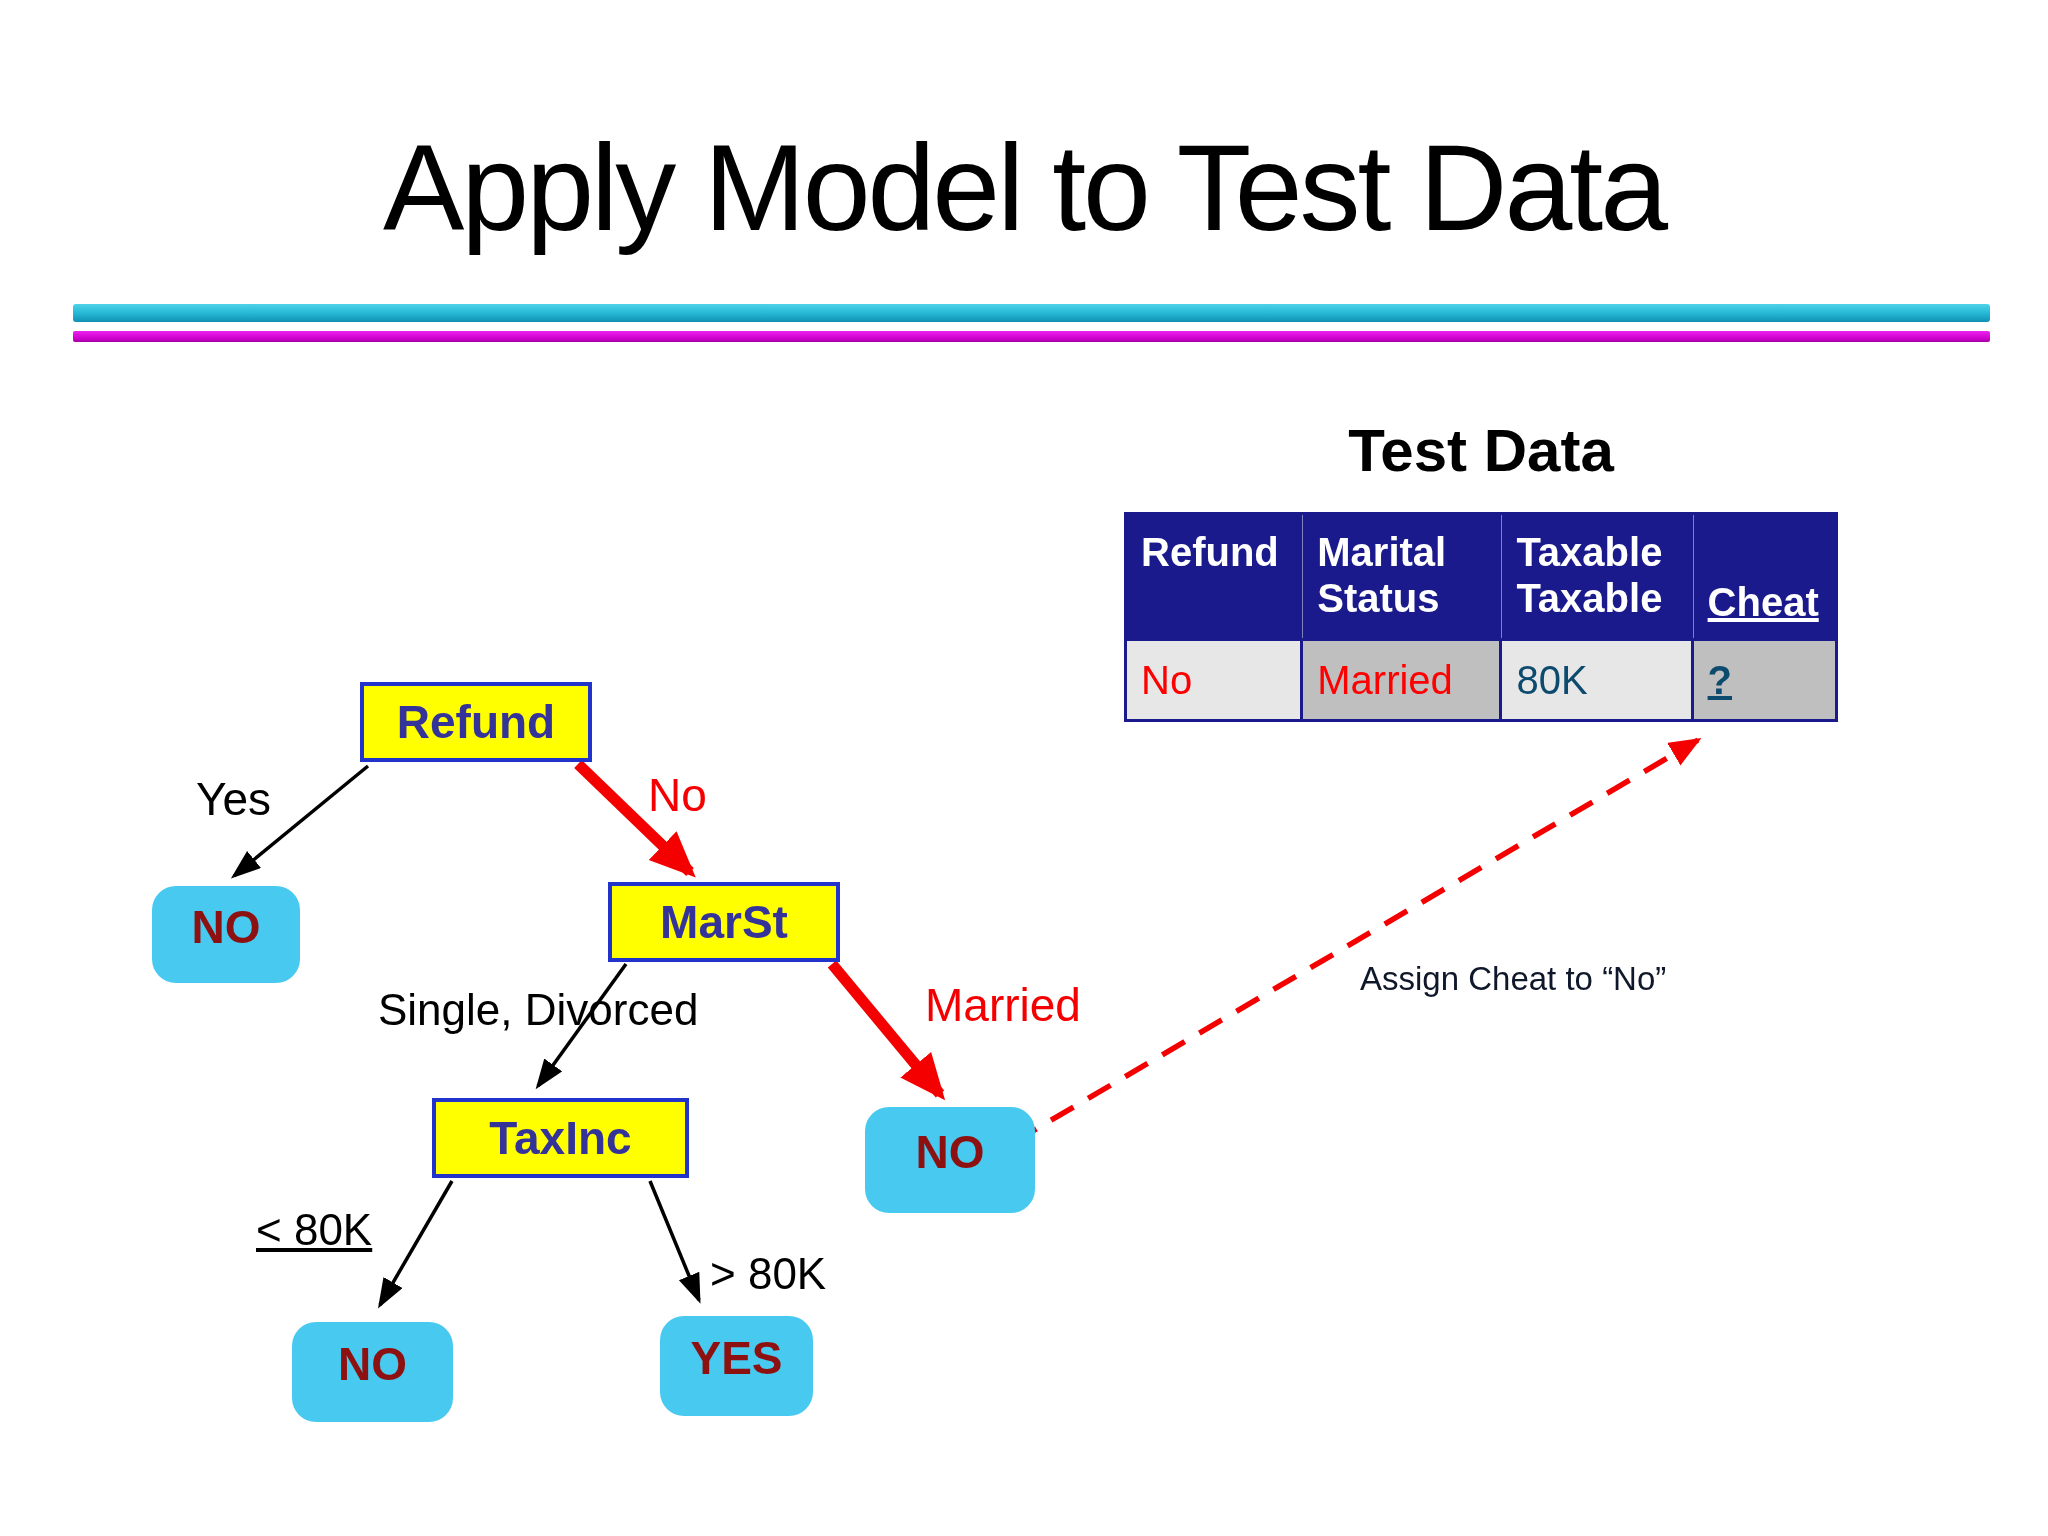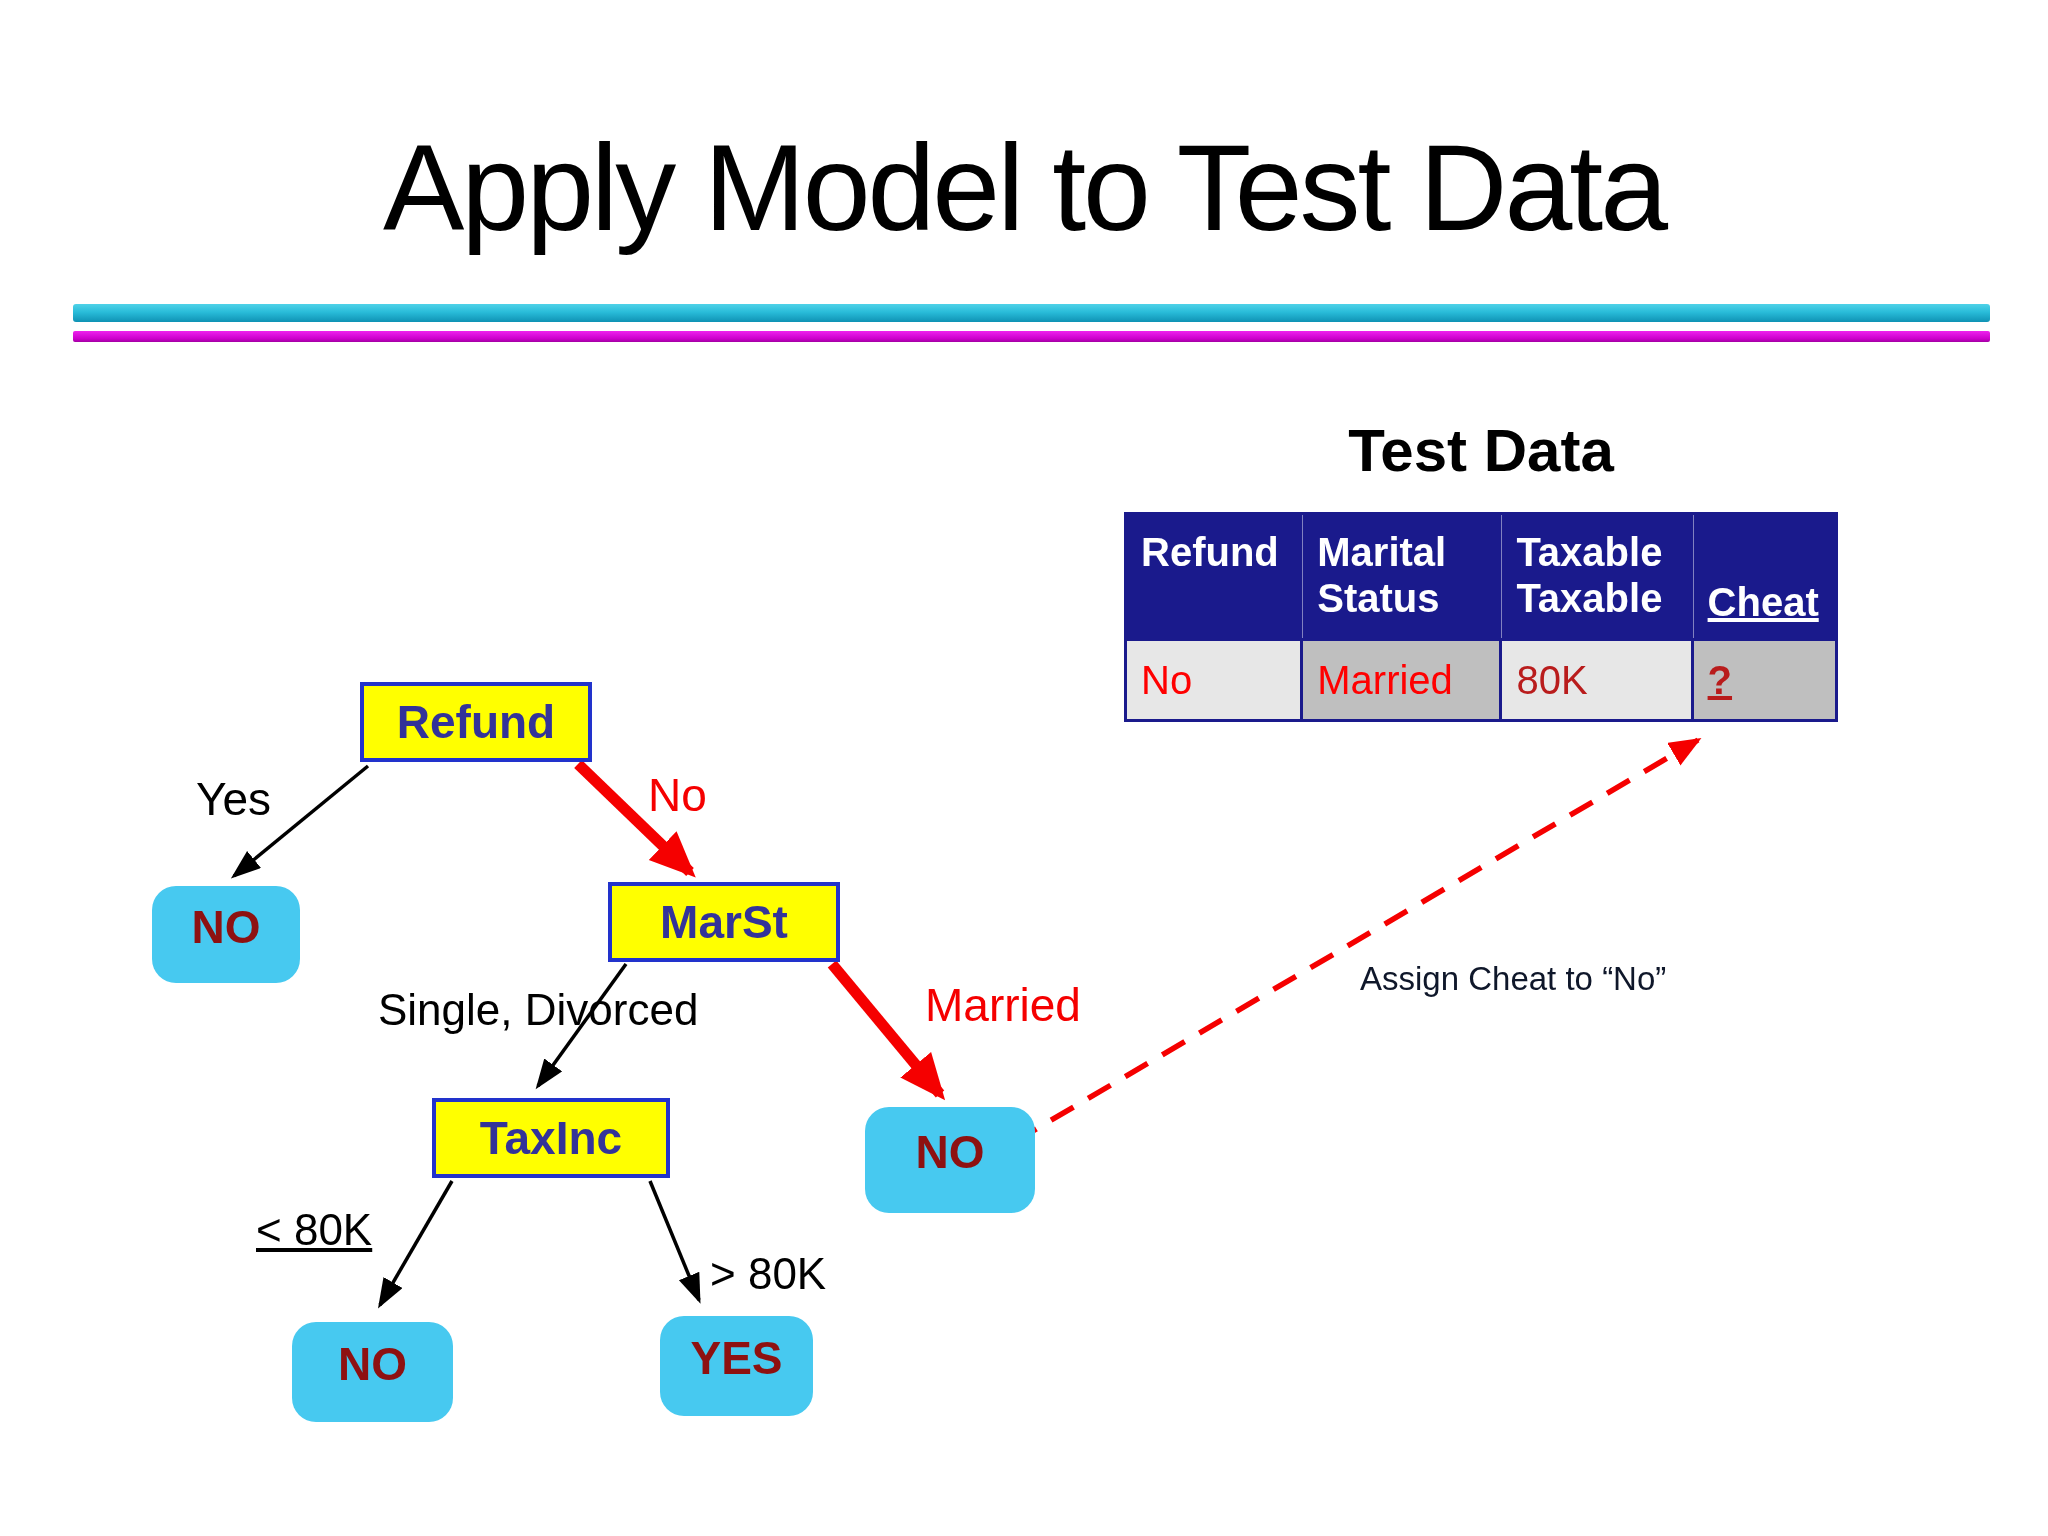--- a/index.html
+++ b/index.html
@@ -41,32 +41,32 @@
   .trow .dcell{
     box-sizing:border-box;font-size:40px;display:flex;align-items:center;
     padding-left:14px;border-right:3px solid var(--table_header_bg,#1a1a8c);
   }
   .trow .dcell:last-child{border-right:none;}
   .w-refund{width:177px;} .w-marital{width:200px;} .w-taxinc{width:192px;} .w-cheat{width:142px;text-decoration:underline;}
   .col-cheat{padding-top:64px !important;}
   .bg-light{background:var(--cell_light,#e7e7e7);}
   .bg-dark{background:var(--cell_dark,#bfbfbf);}
   .txt-red{color:var(--value_red,#ff0000);}
-  .txt-black{color:#b91c1c;}
+  .txt-black{color:#0c4a6e;}
   .bold{font-weight:bold;}
   
   .node{
     position:absolute;background:var(--node_fill,#ffff00);
     border:4px solid var(--node_border,#2233cc);box-sizing:border-box;
     display:flex;align-items:center;justify-content:center;
     color:var(--node_text,#333399);font-size:46px;font-weight:bold;
   }
   .node-refund{left:360px;top:682px;width:232px;height:80px;}
   .node-marst {left:608px;top:882px;width:232px;height:80px;}
-  .node-taxinc{left:432px;top:1098px;width:238px;height:80px;}
+  .node-taxinc{left:432px;top:1098px;width:257px;height:80px;}
   .leaf{
     position:absolute;background:var(--leaf_fill,#47c9f0);border-radius:24px;
     display:flex;align-items:center;justify-content:center;padding-bottom:16px;box-sizing:border-box;
     color:var(--leaf_text,#8e1111);font-size:46px;font-weight:bold;
   }
   .leaf-refund-yes  {left:152px;top:886px; width:148px;height:97px;}
   .leaf-marst-married{left:865px;top:1107px;width:170px;height:106px;}
   .leaf-taxinc-low  {left:292px;top:1322px;width:161px;height:100px;}
   .leaf-taxinc-high {left:660px;top:1316px;width:153px;height:100px;}
   .branch-label{position:absolute;font-size:46px;color:#000;white-space:nowrap;line-height:1;}

